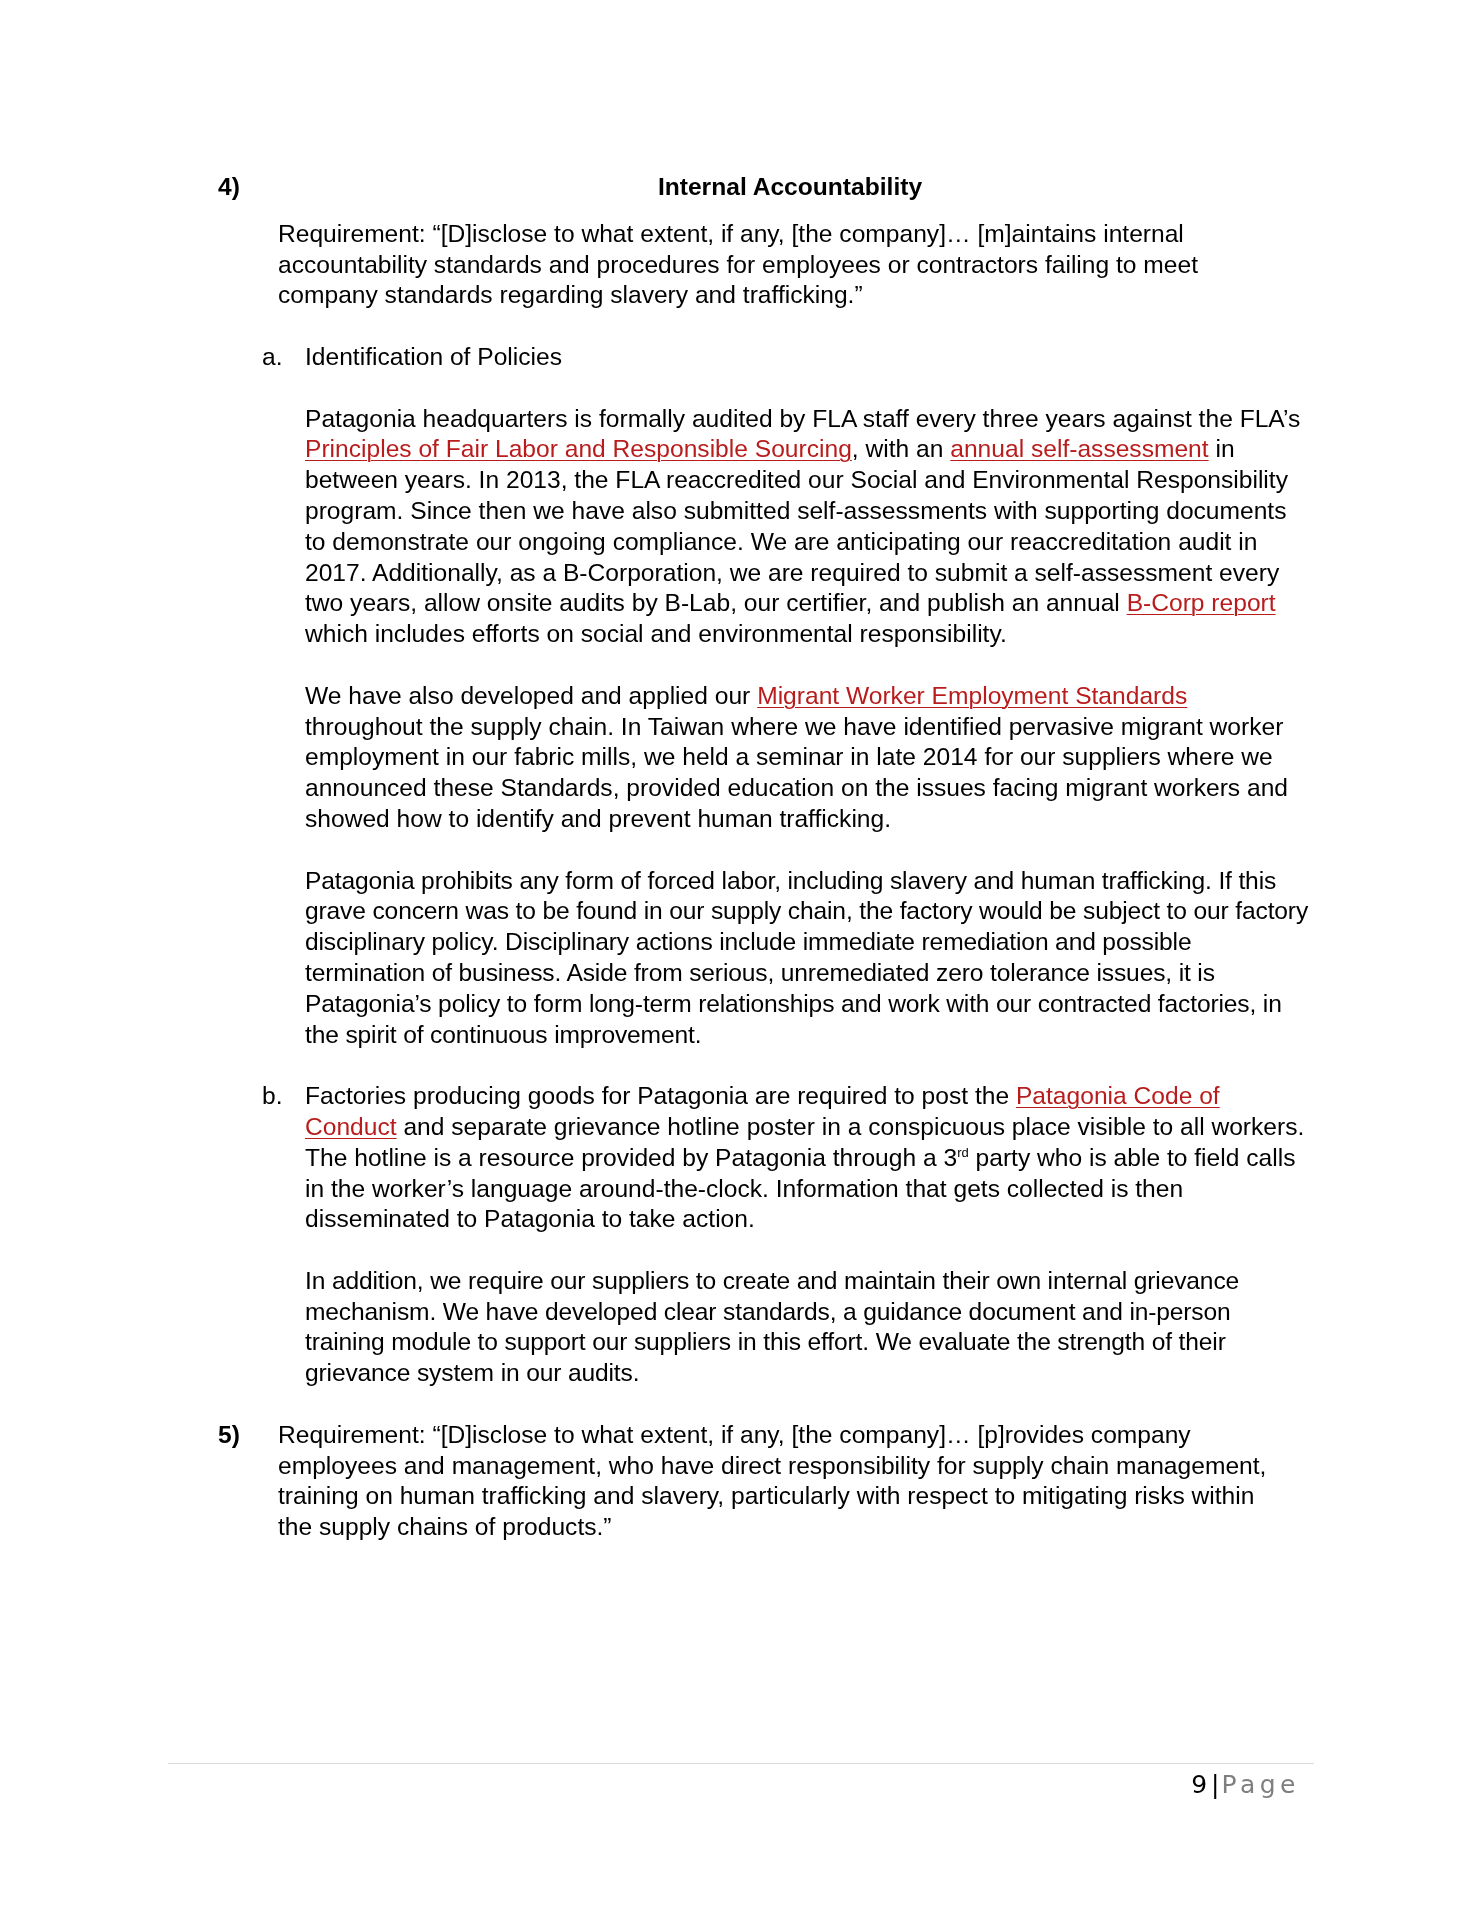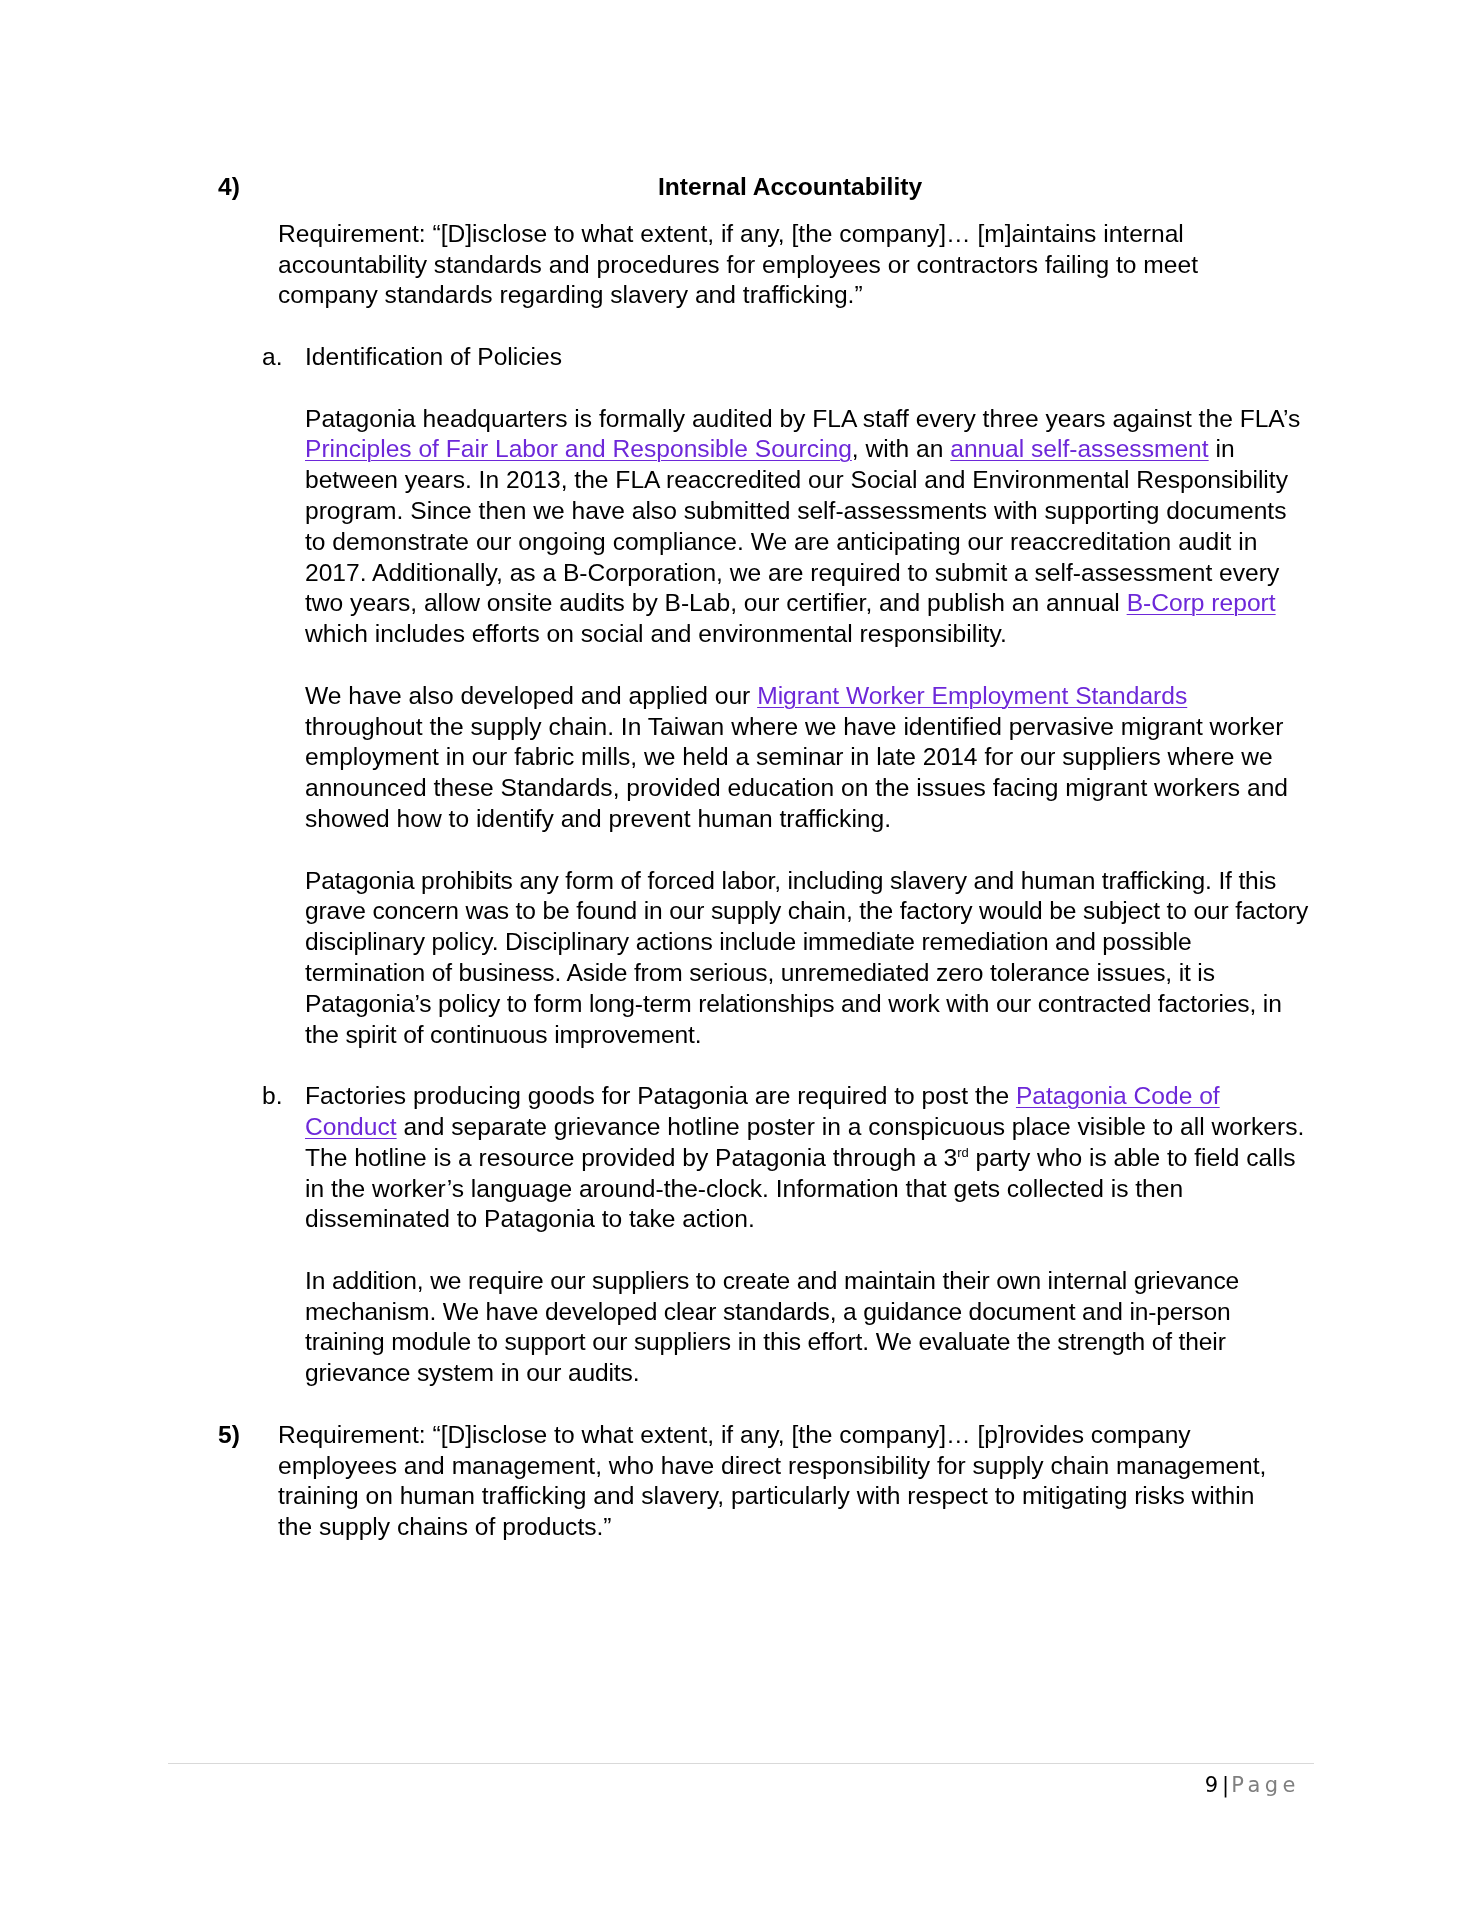--- a/index.html
+++ b/index.html
@@ -62,21 +62,21 @@
       display: block;
     }
     .para {
       margin: 30.8px 0 0 0;
       width: 1005px;
     }
     .para.tight {
       letter-spacing: -0.15px;
     }
     a.link {
-      color: #6d28d9;
+      color: #b91c1c;
       text-decoration: underline;
       text-underline-offset: 3px;
       text-decoration-thickness: 1px;
     }
     sup {
       font-size: 13px;
       line-height: 0;
       vertical-align: 9px;
     }
     .section.second {
@@ -88,21 +88,21 @@
       top: 1763px;
       width: 1146px;
       height: 0;
       border-top: 1.5px solid #d9d9d9;
     }
     .footer-page {
       position: absolute;
       right: 184px;
       top: 1772px;
       font-family: "DejaVu Sans", sans-serif;
-      font-size: 21px;
+      font-size: 25px;
       line-height: 26px;
       color: #000;
       white-space: nowrap;
     }
     .footer-page .sep {
       margin: 0 2px 0 4px;
     }
     .footer-page .label {
       color: #7f7f7f;
       letter-spacing: 4.5px;

